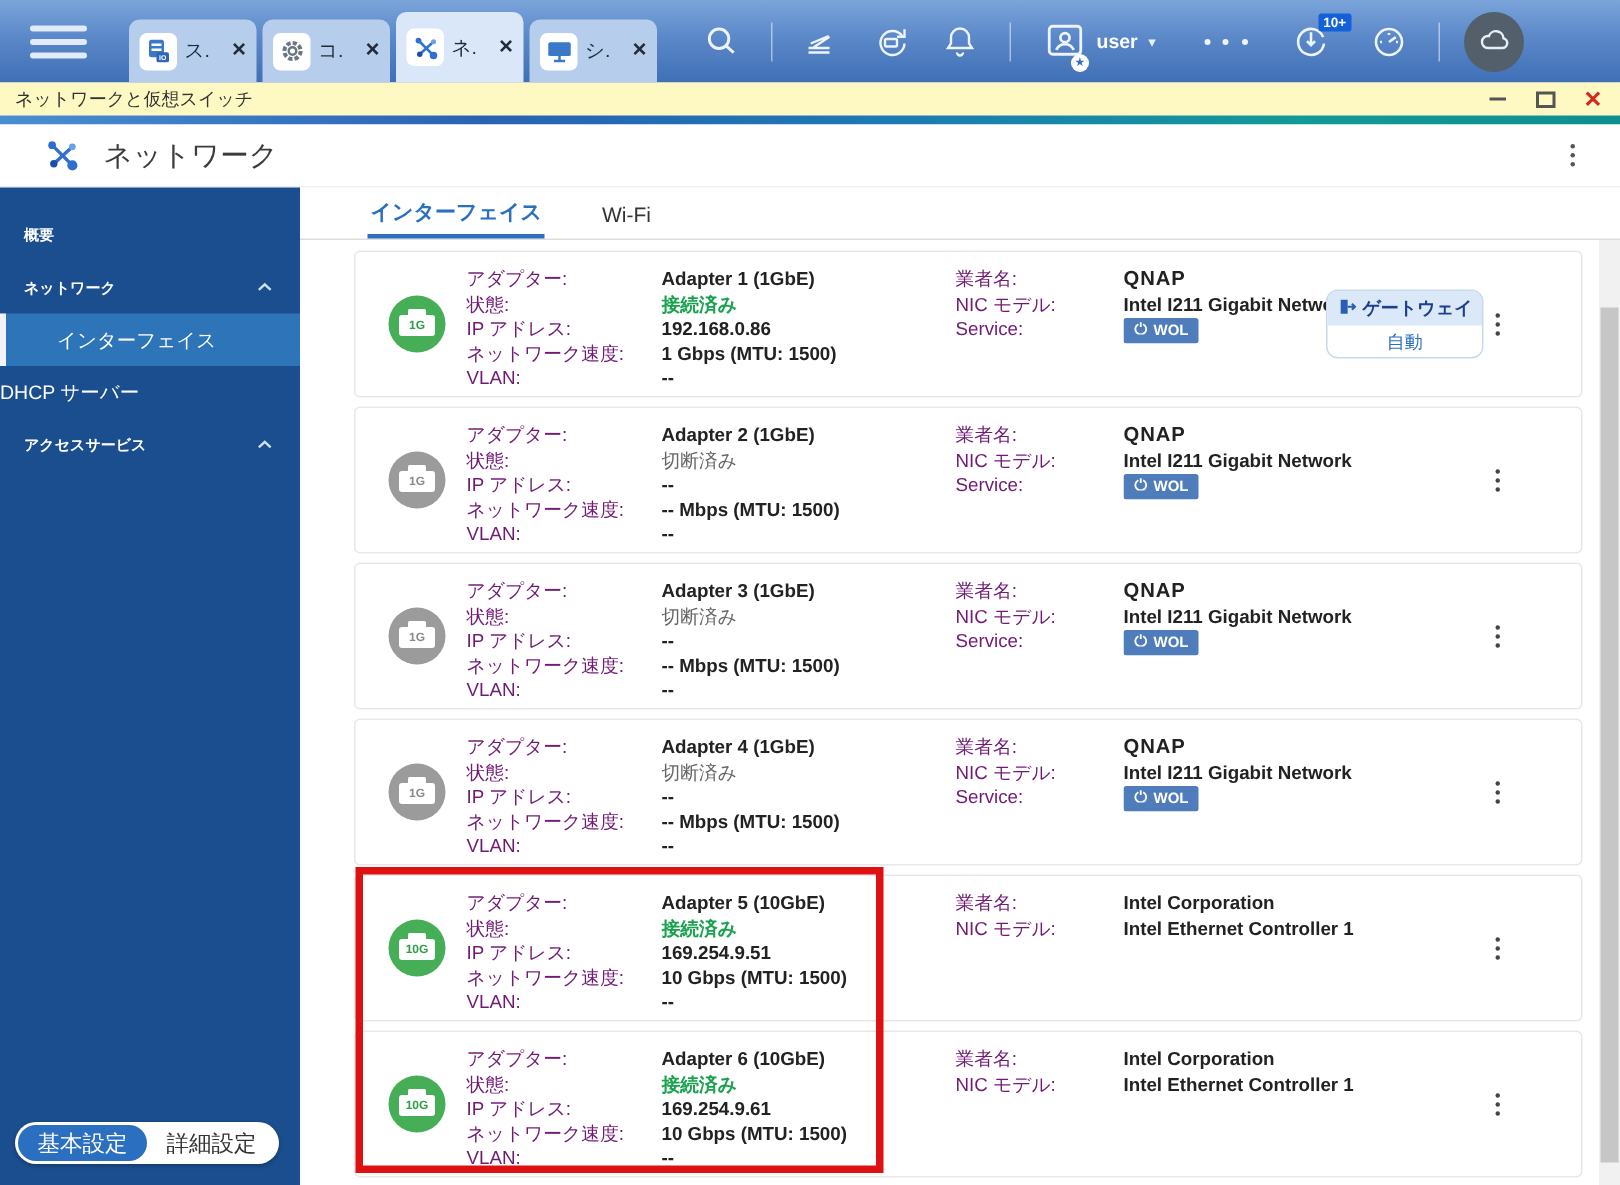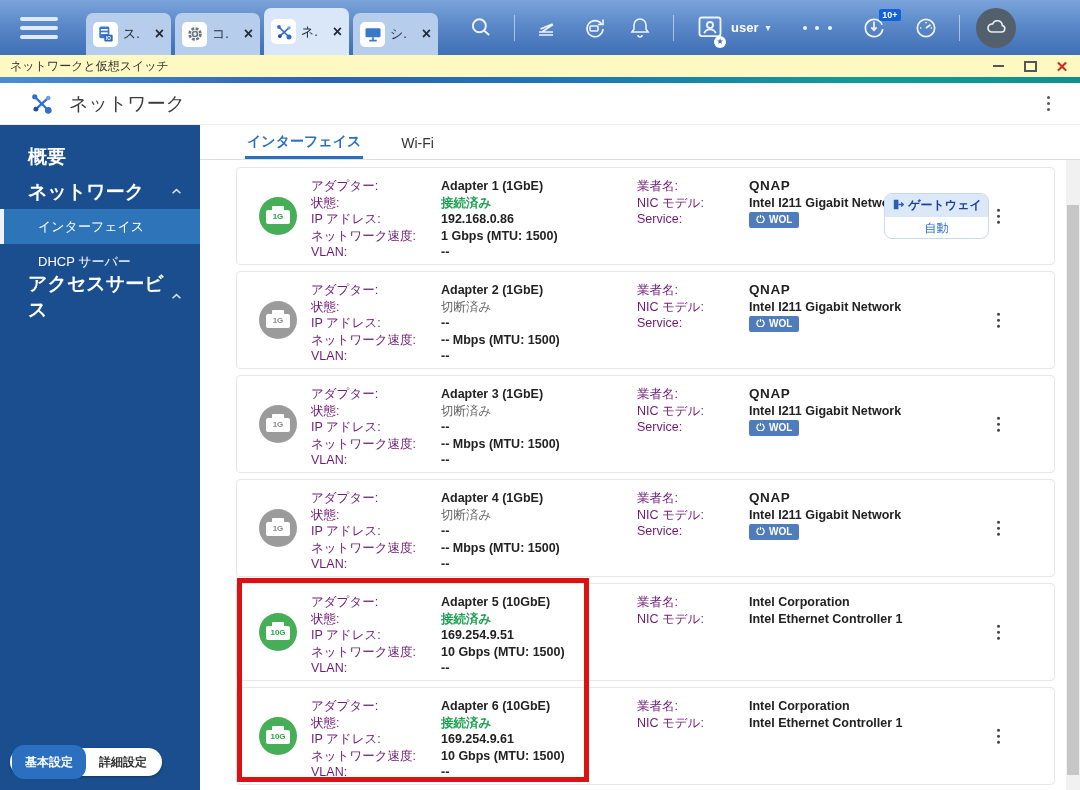--- a/index.html
+++ b/index.html
@@ -39,27 +39,27 @@
   
   .app-header{height:42px;background:#fff;display:flex;align-items:center;padding:0 22px 0 28px;border-bottom:1px solid #eee;box-sizing:border-box;}
   .app-title{font-size:19px;color:#3c3c3c;margin-left:14px;flex:1;}
   .dots-dark i{width:3.5px;height:3.5px;border-radius:50%;background:#555;display:block;margin:2.5px auto;}
   .ellipsis-v{background:none;border:none;cursor:pointer;padding:4px 8px;}
 
   
   .body{display:flex;height:665px;}
   .sidebar{width:200px;flex:0 0 200px;background:#1b4e8e;position:relative;padding-top:14px;box-sizing:border-box;}
   .side-item{height:35px;display:flex;align-items:center;color:#fff;cursor:pointer;}
-  .side-item.section,.side-item.group{padding-left:28px;font-size:19px;font-weight:bold;}
-  .side-item.child{padding-left:38px;font-size:13px;}
+  .side-item.section,.side-item.group{padding-left:16px;font-size:10px;font-weight:bold;}
+  .side-item.child{font-size:13px;}
   .side-item.selected{background:#2d74b9;position:relative;padding-left:38px;}
   .side-item.selected::before{content:"";position:absolute;left:0;top:0;bottom:0;width:4px;background:#f0f4fa;}
   .chev{margin-left:auto;margin-right:18px;display:flex;}
   .side-footer{position:absolute;left:10px;bottom:14px;background:#fff;border-radius:15px;display:flex;padding:2px;height:28px;box-sizing:border-box;align-items:center;box-shadow:0 1px 3px rgba(0,0,0,.3);}
-  .seg{border:none;background:transparent;font-size:12px;font-weight:bold;color:#333;padding:0 13px;height:34px;border-radius:12px;cursor:pointer;}
+  .seg{border:none;background:transparent;font-size:15px;font-weight:normal;color:#333;padding:0 13px;height:24px;border-radius:12px;cursor:pointer;}
   .seg.active{background:#2a6fc0;color:#fff;}
 
   
   .main{flex:1;position:relative;background:#fff;}
   .tabbar{height:35px;border-bottom:1px solid #ddd;display:flex;align-items:flex-end;padding-left:45px;box-sizing:border-box;gap:36px;}
   .mtab{font-size:14px;color:#333;padding:0 2px 8px;cursor:pointer;background:none;border:none;}
   .mtab.active{color:#2a6fc0;font-weight:bold;border-bottom:3px solid #2a6fc0;padding-bottom:5px;}
   .cards{padding:7px 0 0 36px;}
   .card{width:819px;height:98px;border:1px solid #e7e7e7;border-radius:4px;margin-bottom:6px;position:relative;display:flex;align-items:flex-start;box-sizing:border-box;padding:10px 0 0 22px;background:#fff;}
   .port{width:38px;height:38px;border-radius:50%;display:flex;align-items:center;justify-content:center;flex:0 0 auto;align-self:center;margin-top:-10px;}

